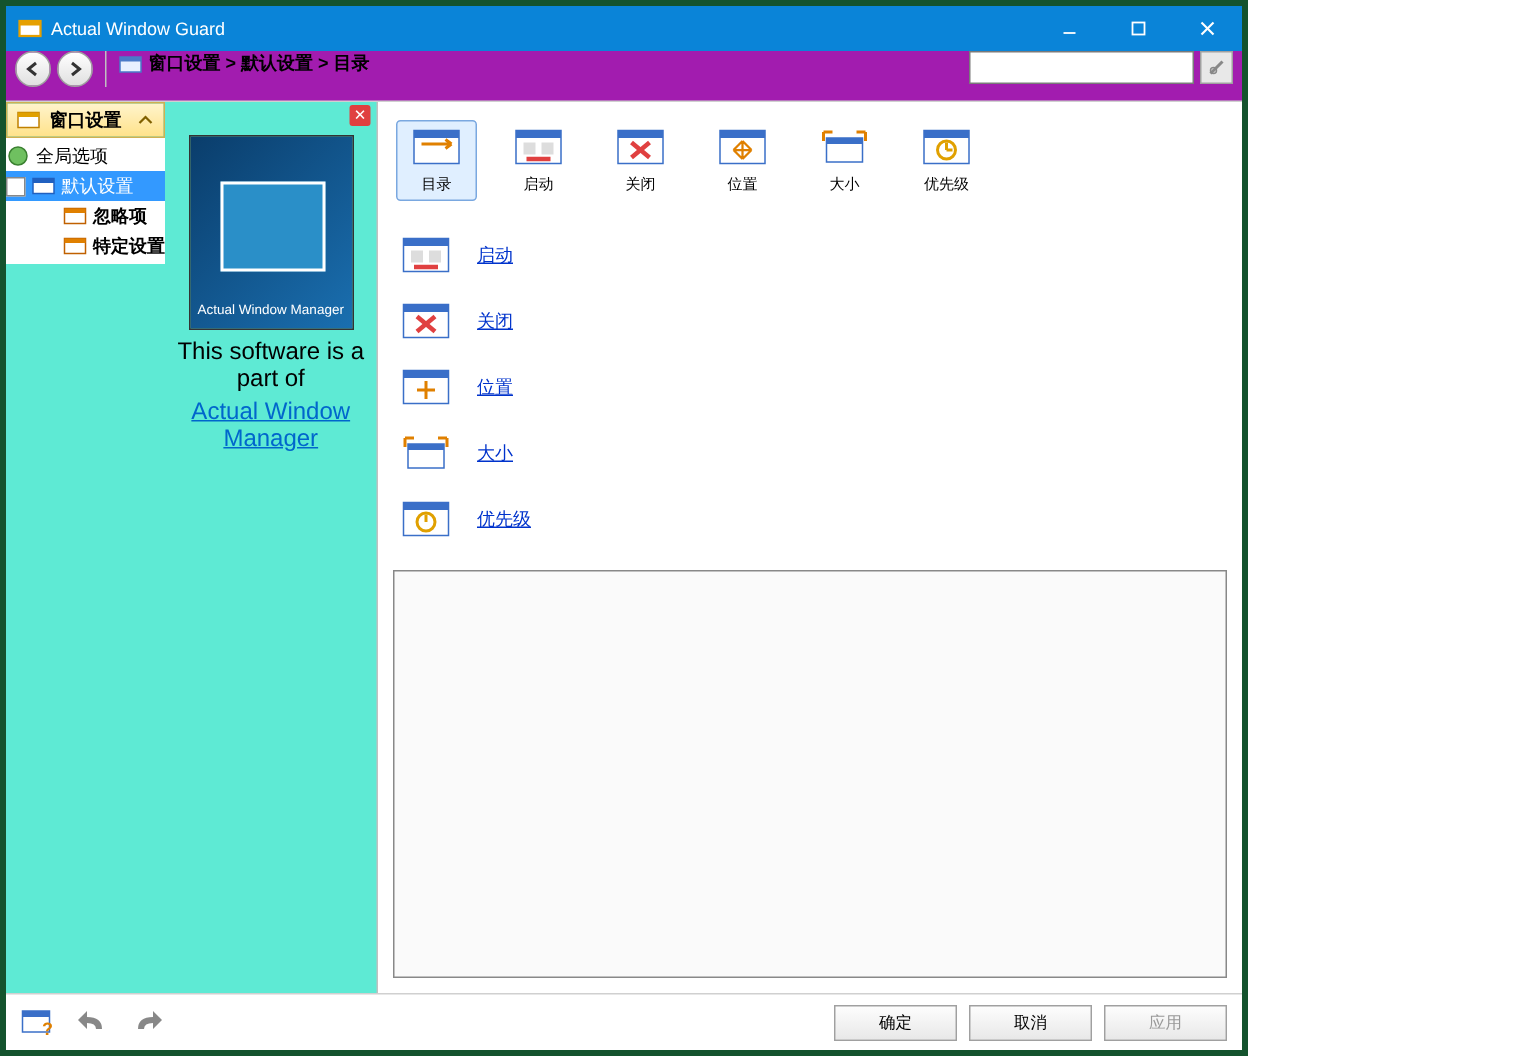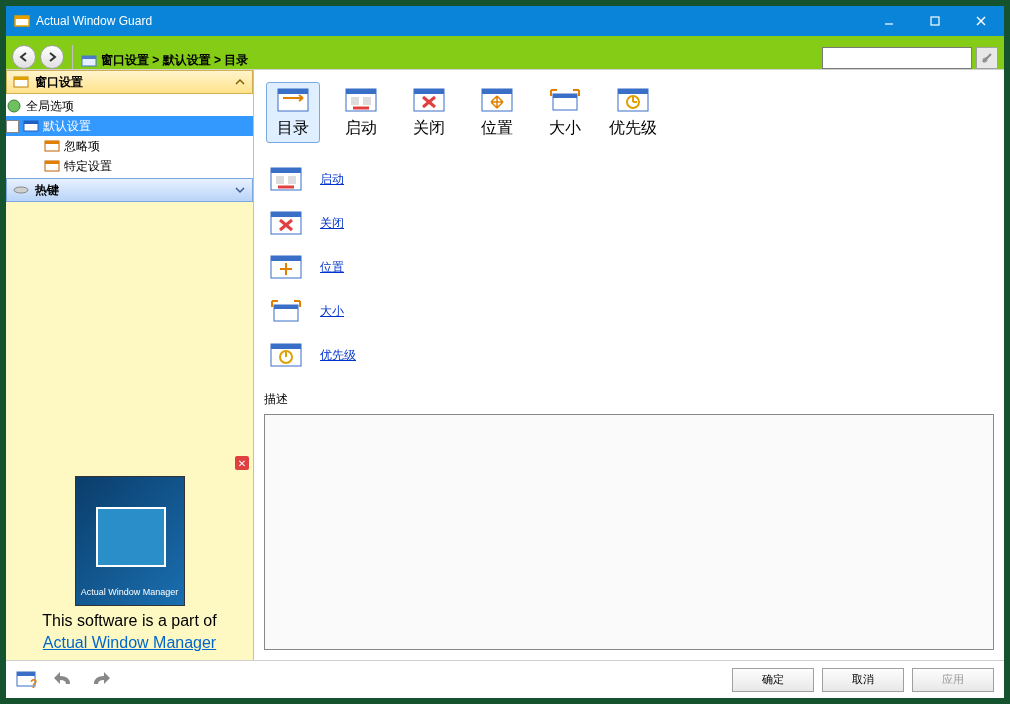--- a/index.html
+++ b/index.html
@@ -1,57 +1,57 @@
 <!DOCTYPE html>
 <html><head>
 <meta charset="utf-8">
 <style>
 * { box-sizing: border-box; margin: 0; padding: 0; }
 body { font-family: "Microsoft YaHei", "Segoe UI", Tahoma, sans-serif; font-size: 12px; background: #fff; overflow: hidden; }
-.window { width: 1010px; height: 704px; border: 6px solid #14532d; background: #fff; display: flex; flex-direction: column; }
+.window { width: 832px; height: 704px; border: 4px solid #14532d; background: #fff; display: flex; flex-direction: column; }
 .titlebar { height: 30px; background: #0a84d8; color: #fff; display: flex; align-items: center; padding: 0 0 0 8px; }
 .titlebar-icon { width: 16px; height: 16px; margin-right: 6px; }
 .titlebar-text { flex: 1; font-size: 12px; }
 .win-controls { display: flex; height: 100%; }
 .win-btn { width: 46px; height: 100%; display: flex; align-items: center; justify-content: center; color: #fff; cursor: pointer; }
-.toolbar { height: 34px; background: #84cc16; border-bottom: 1px solid #d0d0d0; display: flex; align-items: flex-end; padding: 0 6px; gap: 4px; }
+.toolbar { height: 34px; background: #a21caf; border-bottom: 1px solid #d0d0d0; display: flex; align-items: flex-start; padding: 0 6px; gap: 4px; }
 .nav-btn { width: 24px; height: 24px; border: 1px solid #a0a0a0; border-radius: 50%; background: linear-gradient(#fff,#e0e0e0); display: flex; align-items: center; justify-content: center; cursor: pointer; }
 .nav-sep { width: 1px; height: 24px; background: #c0c0c0; margin: 0 4px; }
 .breadcrumb { display: flex; align-items: center; gap: 4px; font-weight: bold; flex: 1; }
 .breadcrumb-icon { width: 16px; height: 16px; }
 .search-area { display: flex; align-items: center; gap: 4px; }
 .search-input { width: 150px; height: 22px; border: 1px solid #7a7a7a; padding: 0 4px; }
 .search-btn { width: 22px; height: 22px; background: #e8e8e8; border: 1px solid #a0a0a0; display: flex; align-items: center; justify-content: center; cursor: pointer; }
 .body { flex: 1; display: flex; overflow: hidden; }
-.sidebar { width: 248px; background: #fef9c3; display: flex; flex-direction: column; border-right: 1px solid #c0c0c0; }
+.sidebar { width: 248px; background: #5eead4; display: flex; flex-direction: row; border-right: 1px solid #c0c0c0; }
 .accordion { flex: 0 0 auto; }
 .acc-header { height: 24px; background: linear-gradient(#fff4cc, #ffe28a); border: 1px solid #d0b050; display: flex; align-items: center; padding: 0 6px; gap: 6px; font-weight: bold; cursor: pointer; }
 .acc-header.blue { background: linear-gradient(#e8f1ff, #b8d4f8); border: 1px solid #7aa8e0; }
 .acc-chevron { margin-left: auto; width: 12px; height: 12px; }
 .acc-icon { width: 16px; height: 16px; }
 .tree { background: #fff; padding: 2px 0; }
 .tree-item { height: 20px; display: flex; align-items: center; gap: 4px; cursor: pointer; }
 .tree-item.selected { background: #3399ff; color: #fff; }
-.tree-item.sub { padding-left: 38px; }
+.tree-item.sub { padding-left: 38px; font-weight: bold; }
 .tree-check { width: 13px; height: 13px; border: 1px solid #888; background: #fff; display: inline-flex; align-items: center; justify-content: center; font-size: 10px; }
 .tree-icon { width: 16px; height: 16px; }
 .sidebar-spacer { flex: 1; }
 .sidebar-ad { padding: 8px; position: relative; }
 .ad-close { position: absolute; top: 2px; right: 4px; width: 14px; height: 14px; background: #e04040; color: #fff; font-size: 10px; display: flex; align-items: center; justify-content: center; cursor: pointer; border-radius: 2px; }
 .ad-box { width: 110px; height: 130px; margin: 14px auto 6px; background: linear-gradient(135deg, #0a3d6b, #1a6fb0); border: 1px solid #333; position: relative; }
 .ad-box-inner { position: absolute; top: 30px; left: 20px; width: 70px; height: 60px; background: #2a8fc8; border: 2px solid #fff; }
 .ad-box-label { position: absolute; bottom: 8px; left: 0; right: 0; color: #fff; font-size: 9px; text-align: center; }
 .ad-text { text-align: center; font-size: 16px; margin-top: 4px; }
 .ad-link { color: #0066cc; text-decoration: underline; cursor: pointer; }
 .main { flex: 1; display: flex; flex-direction: column; padding: 8px 10px 0; overflow: hidden; }
 .tb-icons { display: flex; gap: 14px; padding: 4px 2px 8px; }
 .tb-item { width: 54px; display: flex; flex-direction: column; align-items: center; gap: 4px; cursor: pointer; padding: 4px 2px; border-radius: 3px; }
 .tb-item.active { background: #e0efff; border: 1px solid #7aa8e0; padding: 3px 1px; }
 .tb-item .icon-box { width: 36px; height: 28px; display: flex; align-items: center; justify-content: center; }
-.tb-item-label { font-size: 16px; }
+.tb-item-label { font-size: 10px; }
 .link-list { padding: 6px 0; }
 .link-row { display: flex; align-items: center; gap: 16px; padding: 8px 4px; }
 .link-row .icon-box { width: 36px; height: 28px; display: flex; align-items: center; justify-content: center; }
 .link-text { color: #0033cc; text-decoration: underline; cursor: pointer; }
 .link-desc { margin-left: 8px; }
 .desc-label { margin-top: 8px; }
 .desc-box { flex: 1; margin: 6px 0 10px; border: 1px solid #888; background: #fafafa; overflow-y: scroll; }
 .footer { height: 38px; border-top: 1px solid #d0d0d0; display: flex; align-items: center; padding: 0 10px; gap: 8px; }
 .footer-left { display: flex; gap: 12px; }
 .footer-icon { width: 24px; height: 20px; cursor: pointer; }
@@ -160,29 +160,20 @@
             <span>忽略项</span>
           </div>
           <div class="tree-item sub">
             <span class="tree-icon"><svg viewBox="0 0 16 16">
                   <rect x="1" y="3" width="14" height="10" fill="#fff" stroke="#c06000"></rect>
                   <rect x="1" y="3" width="14" height="3" fill="#e08000"></rect>
                 </svg></span>
             <span>特定设置</span>
           </div>
         </div>
-        <div class="acc-header blue">
-          <span class="acc-icon"><svg viewBox="0 0 16 16">
-                <ellipse cx="8" cy="8" rx="7" ry="3" fill="#d0d0d0" stroke="#888"></ellipse>
-              </svg></span>
-          <span>热键</span>
-          <span class="acc-chevron"><svg viewBox="0 0 12 12">
-                <path d="M2 4 L6 8 L10 4" fill="none" stroke="#3a5a90" stroke-width="1.5"></path>
-              </svg></span>
-        </div>
       </div>
       <div class="sidebar-spacer"></div>
       <div class="sidebar-ad">
         <div class="ad-close">✕</div>
         <div class="ad-box">
           <div class="ad-box-inner"></div>
           <div class="ad-box-label">Actual
 Window Manager</div>
         </div>
         <div class="ad-text">This software is a part of</div>
@@ -309,21 +300,20 @@
                 <rect x="1" y="1" width="30" height="22" fill="#fff" stroke="#3a6fc8"></rect>
                 <rect x="1" y="1" width="30" height="5" fill="#3a6fc8"></rect>
                 <circle cx="16" cy="14" r="6" fill="none" stroke="#e0a000" stroke-width="2"></circle>
                 <line x1="16" y1="14" x2="16" y2="9" stroke="#e0a000" stroke-width="2"></line>
               </svg>
             </span>
           <span class="link-text">优先级</span>
         </div>
       </div>
 
-      <div class="desc-label">描述</div>
       <div class="desc-box"></div>
     </div>
   </div>
 
   <div class="footer">
     <div class="footer-left">
       <span class="footer-icon"><svg viewBox="0 0 24 20">
             <rect x="1" y="2" width="18" height="14" fill="#fff" stroke="#3a6fc8"></rect>
             <rect x="1" y="2" width="18" height="4" fill="#3a6fc8"></rect>
             <text x="14" y="18" font-size="12" fill="#e08000" font-weight="bold">?</text>

